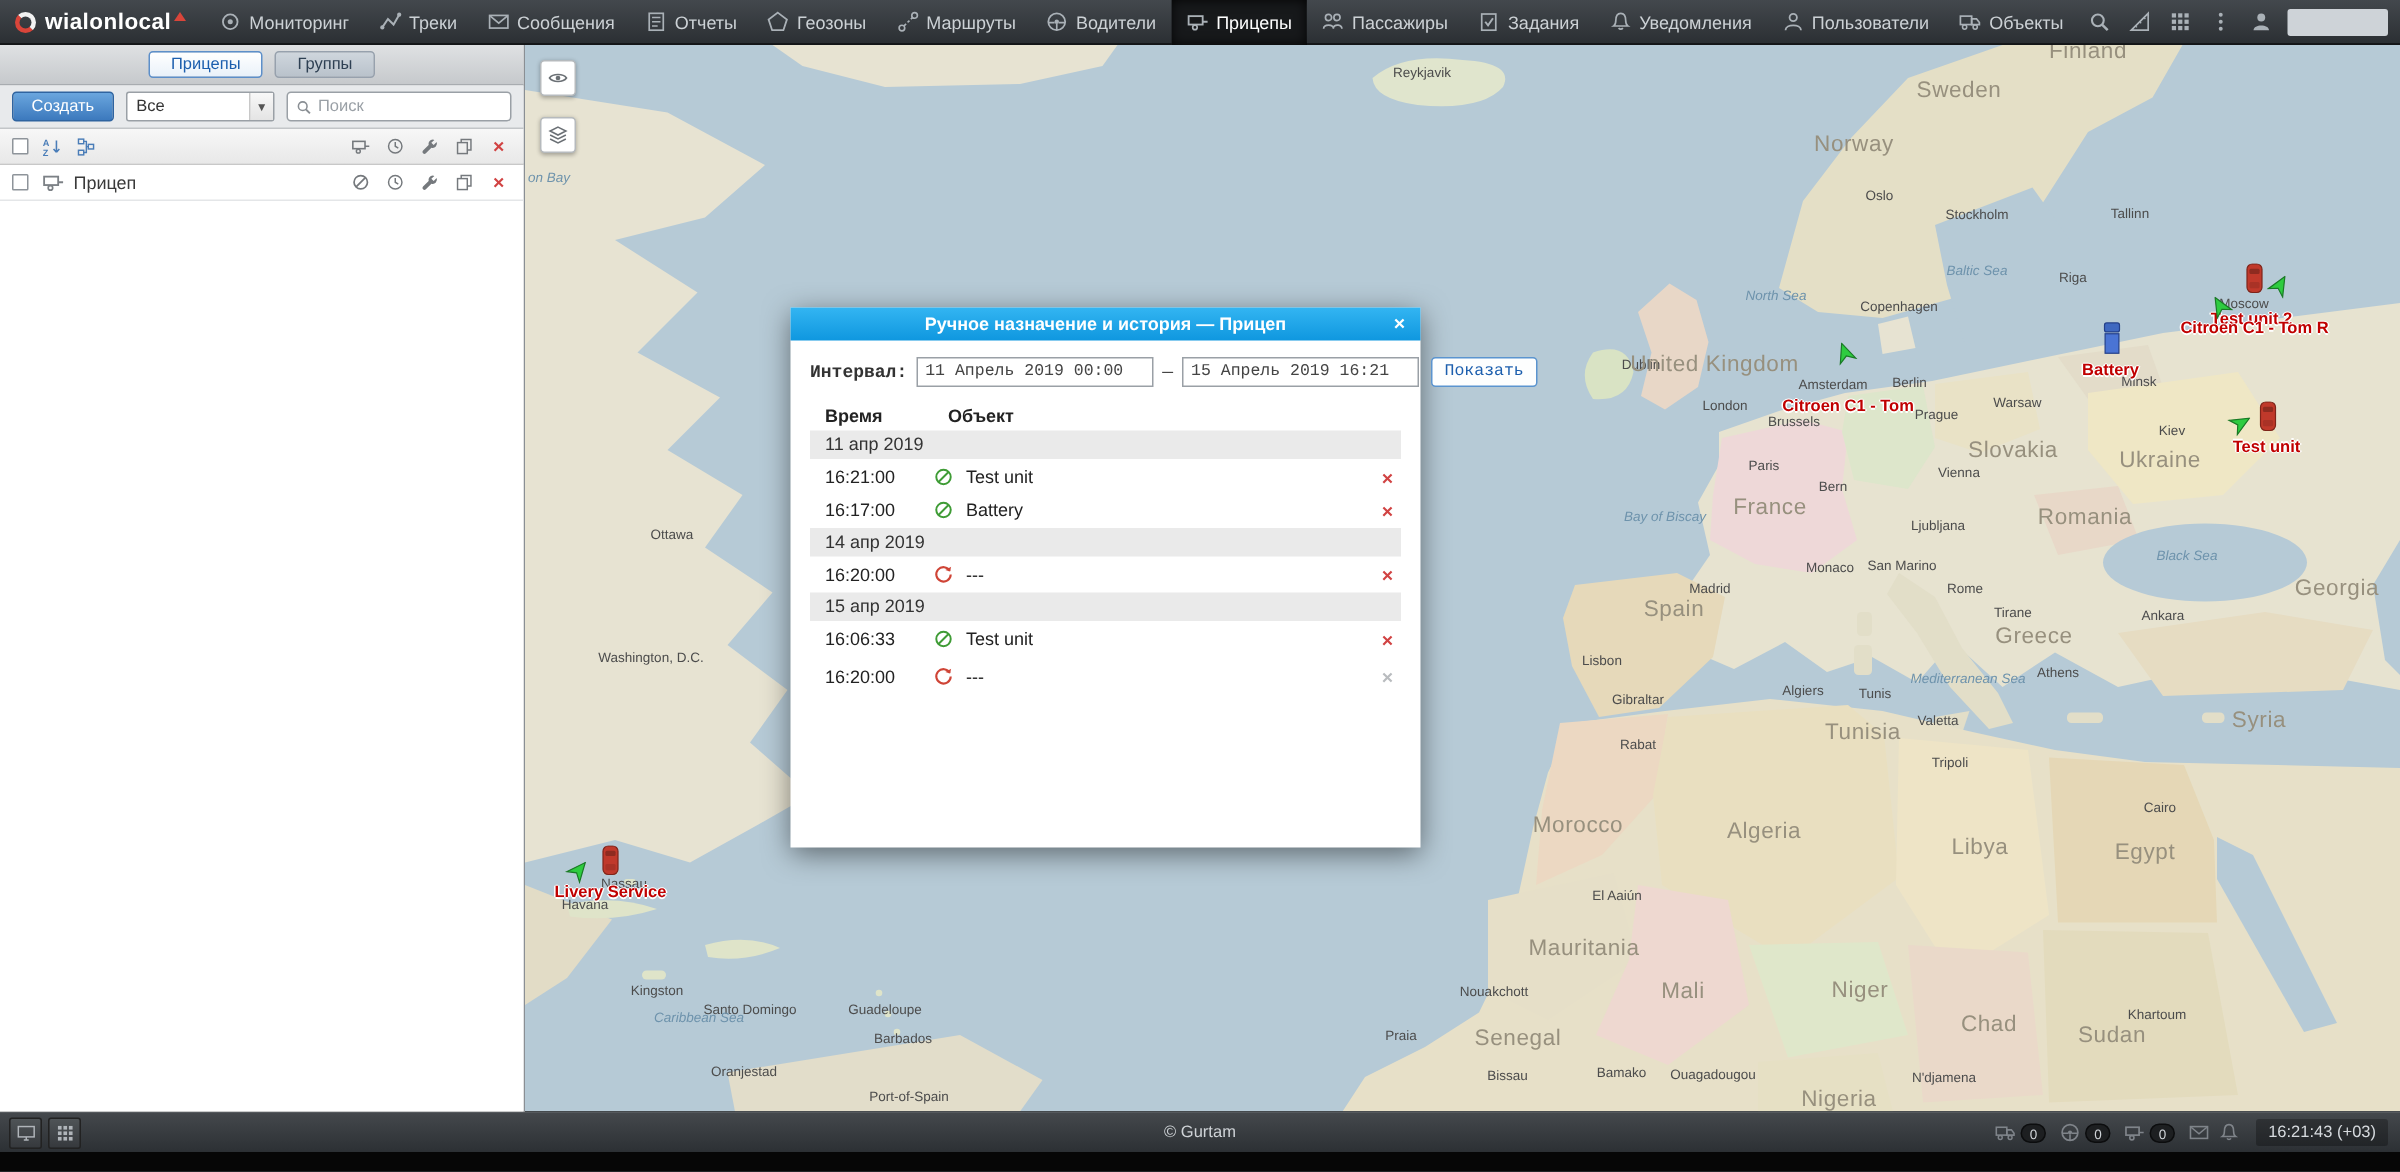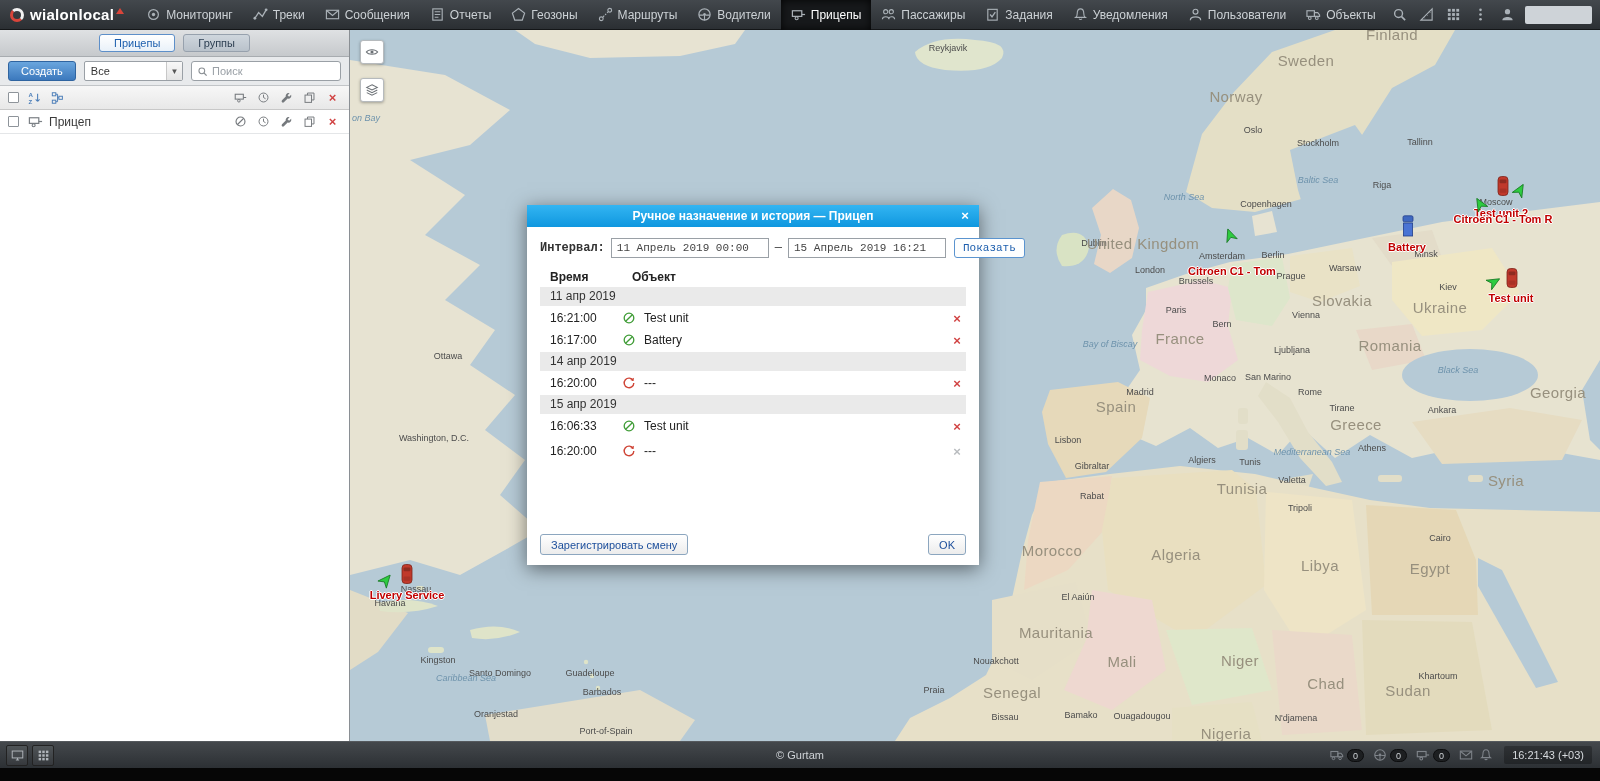--- a/index.html
+++ b/index.html
@@ -55,21 +55,21 @@
 .mlabel.city{font-size:9px;color:#4c4c4c;}
 .mlabel.country{font-size:15px;color:#97907e;letter-spacing:.4px;}
 .mlabel.sea{font-size:9px;font-style:italic;color:#6e93ac;}
 .ulabel{position:absolute;transform:translate(-50%,0);font-size:11px;font-weight:bold;color:#c00000;text-shadow:-1px 0 0 #fff,1px 0 0 #fff,0 -1px 0 #fff,0 1px 0 #fff;white-space:nowrap;cursor:pointer;}
 .uicon{position:absolute;transform:translate(-50%,-50%);cursor:pointer;}
 .uarrow{position:absolute;width:14px;height:14px;margin:-7px 0 0 -7px;}
 .map-ctrl{position:absolute;left:10px;width:24px;height:24px;background:#fff;border:1px solid #b6babd;border-radius:3px;box-shadow:0 1px 3px rgba(0,0,0,.3);display:flex;align-items:center;justify-content:center;color:#6b7075;cursor:pointer;z-index:5;}
 .map-ctrl .ic{width:14px;height:14px;}
 
 
-.dialog{position:absolute;left:527px;top:205px;width:452px;height:360px;background:#fff;box-shadow:0 4px 18px rgba(0,0,0,.5);z-index:40;font-size:12px;}
+.dialog{position:absolute;left:527px;top:205px;width:420px;height:360px;background:#fff;box-shadow:0 4px 18px rgba(0,0,0,.5);z-index:40;font-size:12px;}
 .dlg-head{height:22px;background:linear-gradient(#33b5f2,#0f97df);color:#fff;font-weight:bold;text-align:center;line-height:22px;position:relative;font-size:12px;}
 .dlg-close{position:absolute;right:6px;top:0;width:16px;height:22px;line-height:21px;color:#fff;font-size:13px;cursor:pointer;text-align:center;}
 .dlg-body{position:relative;height:338px;padding:11px 13px;}
 .interval{display:flex;align-items:center;gap:6px;font-family:Liberation Mono, monospace;}
 .interval .lbl{font-weight:bold;color:#333;}
 .dlg-input{height:20px;border:1px solid #9aa0a6;padding:0 5px;font-size:11px;color:#444;font-family:inherit;width:170px;}
 .dash{color:#444;}
 .btn-show{height:20px;padding:0 8px;background:#fdfefe;border:1px solid #5b94cf;border-radius:3px;color:#1d5fae;font-size:11px;cursor:pointer;margin-left:2px;font-family:inherit;}
 .dlg-cols{display:flex;margin-top:9px;height:20px;align-items:center;font-weight:bold;color:#222;}
 .col-time{width:92px;padding-left:10px;}
@@ -673,24 +673,20 @@
             <span class="ic ic-unbind">
               <svg viewBox="0 0 16 16">
                 <path d="M12.8 5.2 A5.5 5.5 0 1 0 13.5 8" fill="none" stroke="#cf4436" stroke-width="1.6"></path>
                 <path d="M13.8 2 L13 5.8 L9.4 4.6 Z" fill="#cf4436"></path>
               </svg>
             </span>
             <span class="drow-obj">---</span>
             <span class="drow-x off">×</span>
           </div>
         </div>
-      <div class="dlg-foot">
-        <button class="btn-dlg">Зарегистрировать смену</button>
-        <button class="btn-dlg">OK</button>
-      </div>
     </div>
   </div>
 
   <div class="statusbar">
     <div class="bar">
       <div id="status-left">
           <div class="sbtn">
             <span class="ic ic-monitor">
               <svg viewBox="0 0 16 16">
                 <rect x="1.5" y="2.5" width="13" height="8.5" fill="none" stroke="currentColor" stroke-width="1.2"></rect>

